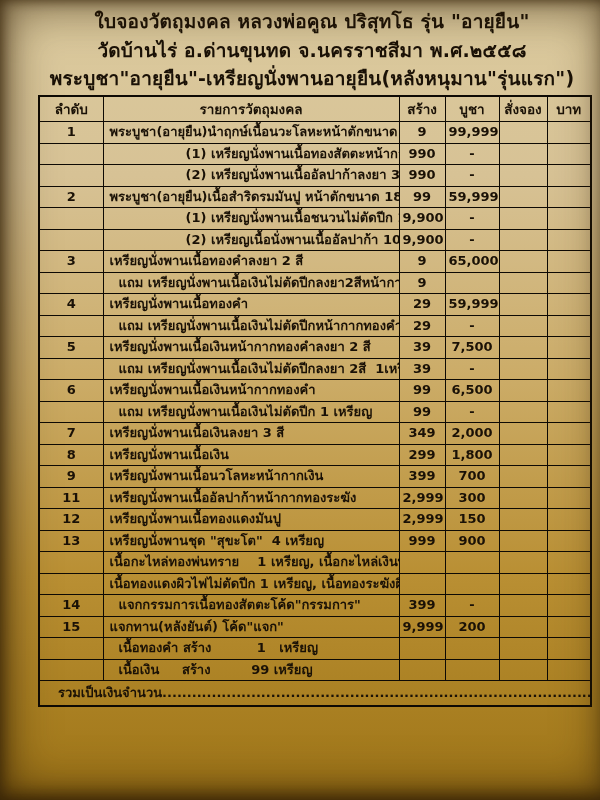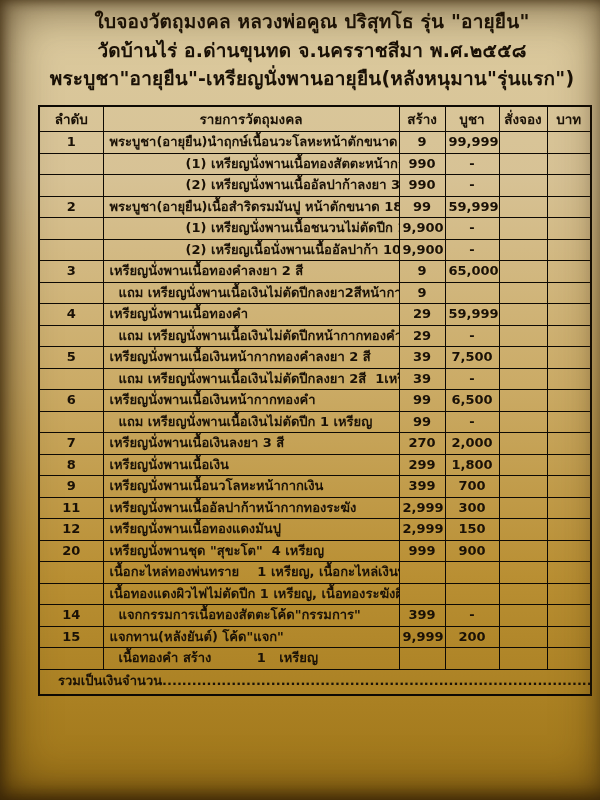--- a/index.html
+++ b/index.html
@@ -18,21 +18,21 @@
     position:absolute;inset:0;pointer-events:none;z-index:5;
     box-shadow:inset 0 0 46px 10px rgba(54,35,8,.55),
                inset 0 0 10px 2px rgba(54,35,8,.45),
                inset -14px 0 22px -8px rgba(44,28,6,.6),
                inset 14px 0 22px -10px rgba(44,28,6,.45),
                inset 0 -14px 20px -8px rgba(44,28,6,.55);
   }
   .titles{padding-top:7px;text-align:center;font-weight:bold;}
   .titles .t-line{font-size:19px;line-height:28.5px;letter-spacing:.2px;}
   table.order{
-    position:absolute;left:38px;top:105px;width:552px;
+    position:absolute;left:38px;top:95px;width:552px;
     border-collapse:collapse;table-layout:fixed;
     font-weight:bold;
   }
   table.order,.order th,.order td{border:1.6px solid #0e0a04;}
   table.order{border-width:2.6px;}
   .order th{
     height:24px;font-size:13.5px;padding:0 2px;
     text-align:center;font-weight:bold;
   }
   .order td{
@@ -192,21 +192,21 @@
     <td class="c-no"></td>
     <td class="c-item ind-c">แถม เหรียญนั่งพานเนื้อเงินไม่ตัดปีก 1 เหรียญ</td>
     <td class="c-made">99</td>
     <td class="c-price">-</td>
     <td class="c-order"></td>
     <td class="c-baht"></td>
   </tr>
         <tr>
     <td class="c-no">7</td>
     <td class="c-item ind-a">เหรียญนั่งพานเนื้อเงินลงยา 3 สี</td>
-    <td class="c-made">270</td>
+    <td class="c-made">349</td>
     <td class="c-price">2,000</td>
     <td class="c-order"></td>
     <td class="c-baht"></td>
   </tr>
         <tr>
     <td class="c-no">8</td>
     <td class="c-item ind-a">เหรียญนั่งพานเนื้อเงิน</td>
     <td class="c-made">299</td>
     <td class="c-price">1,800</td>
     <td class="c-order"></td>
@@ -230,21 +230,21 @@
   </tr>
         <tr>
     <td class="c-no">12</td>
     <td class="c-item ind-a">เหรียญนั่งพานเนื้อทองแดงมันปู</td>
     <td class="c-made">2,999</td>
     <td class="c-price">150</td>
     <td class="c-order"></td>
     <td class="c-baht"></td>
   </tr>
         <tr>
-    <td class="c-no">20</td>
+    <td class="c-no">13</td>
     <td class="c-item ind-a">เหรียญนั่งพานชุด "สุขะโต"  4 เหรียญ</td>
     <td class="c-made">999</td>
     <td class="c-price">900</td>
     <td class="c-order"></td>
     <td class="c-baht"></td>
   </tr>
         <tr class="cont">
     <td class="c-no"></td>
     <td class="c-item ind-a">เนื้อกะไหล่ทองพ่นทราย    1 เหรียญ, เนื้อกะไหล่เงินพ่นทราย       1 เหรียญ,</td>
     <td class="c-made"></td>
@@ -272,20 +272,28 @@
     <td class="c-no">15</td>
     <td class="c-item ind-a">แจกทาน(หลังยันต์) โค้ด"แจก"</td>
     <td class="c-made">9,999</td>
     <td class="c-price">200</td>
     <td class="c-order"></td>
     <td class="c-baht"></td>
   </tr>
         <tr class="cont">
     <td class="c-no"></td>
     <td class="c-item ind-c">เนื้อทองคำ สร้าง          1   เหรียญ</td>
+    <td class="c-made"></td>
+    <td class="c-price"></td>
+    <td class="c-order"></td>
+    <td class="c-baht"></td>
+  </tr>
+        <tr class="cont">
+    <td class="c-no"></td>
+    <td class="c-item ind-c">เนื้อเงิน     สร้าง         99 เหรียญ</td>
     <td class="c-made"></td>
     <td class="c-price"></td>
     <td class="c-order"></td>
     <td class="c-baht"></td>
   </tr>
       </tbody>
     <tfoot>
       <tr>
         <td class="c-foot" colspan="6">รวมเป็นเงินจำนวน..............................................................................................บาท(ตัวอักษร)  รวม..........................................บาท</td>
       </tr>

